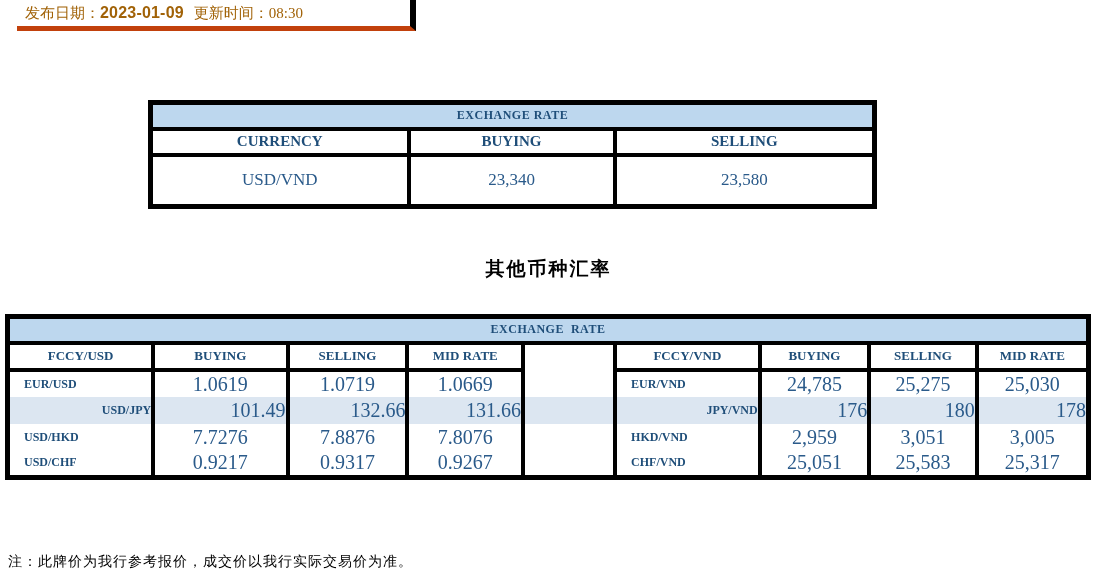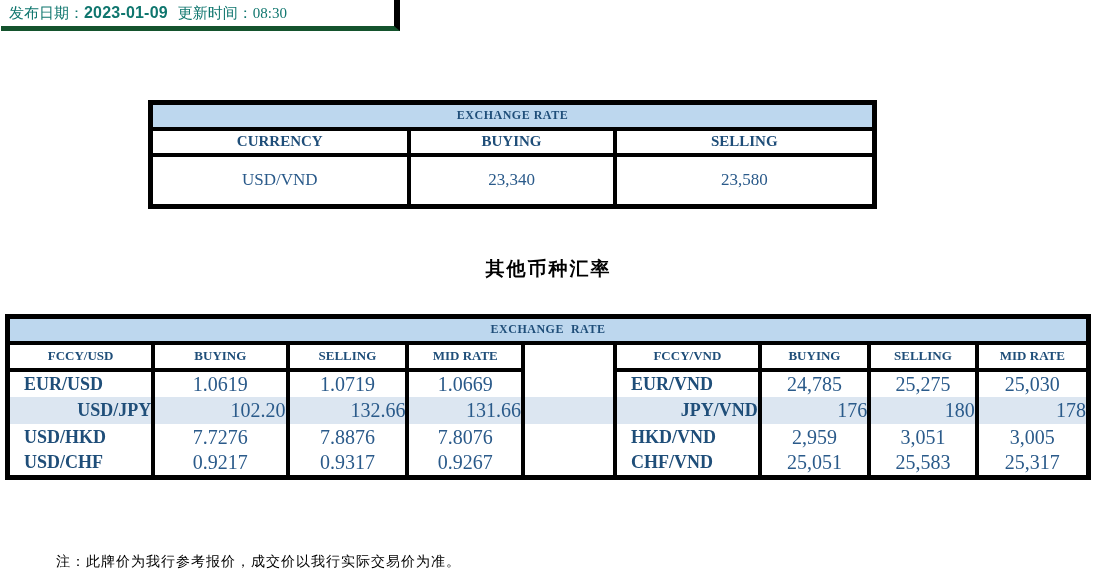--- a/index.html
+++ b/index.html
@@ -8,28 +8,28 @@
     position: relative;
     width: 1097px;
     height: 580px;
     font-family: "Liberation Serif", "DejaVu Serif", serif;
     overflow: hidden;
   }
 
   
   .date-box {
     position: absolute;
-    left: 1px; top: 0;
+    left: 17px; top: 0;
     width: 399px;
     height: 31px;
     border-right: 6px solid #000;
-    border-bottom: 5px solid #14532d;
+    border-bottom: 5px solid #c2410c;
     padding: 4px 0 0 8px;
     font-size: 15px;
-    color: #0f766e;
+    color: #a16207;
     white-space: nowrap;
   }
   .date-box .cjk { font-family: "Liberation Serif", serif; }
   .date-box .date-val {
     font-family: "Liberation Sans", sans-serif;
     font-weight: bold;
     font-size: 16px;
     letter-spacing: 0.2px;
   }
   .date-box .time-val { font-size: 15px; }
@@ -105,21 +105,21 @@
     height: 27px;
     border-left: 4px solid #000;
     border-right: 4px solid #000;
     border-top: none;
     border-bottom: none;
   }
   .table-other td.pair {
     text-align: left;
     padding-left: 14px;
     font-weight: bold;
-    font-size: 18px;
+    font-size: 12px;
     color: #1F4E79;
   }
   .table-other td.val {
     font-size: 20px;
     color: #2A5A8A;
   }
   .table-other td.gap-head {
     border-left: 4px solid #000;
     border-right: 4px solid #000;
     border-top: 4px solid #000;
@@ -128,21 +128,20 @@
   }
   .table-other tr.stripe td { background: #DCE6F1; text-align: right; }
 
   
   .footnote {
     position: absolute;
     left: 8px; top: 553px;
     font-size: 14px;
     color: #000;
     letter-spacing: 1px;
-    margin-left: 48px;
   }
 </style>
 </head>
 <body>
 
 <div class="date-box">
   <span class="cjk">发布日期：</span><span class="date-val">2023-01-09</span><span class="sep"></span><span class="cjk">更新时间：</span><span class="time-val">08:30</span>
 </div>
 
 <div class="section-title title-1">越南盾兑美元汇率</div>
@@ -207,21 +206,21 @@
         <td class="val">1.0719</td>
         <td class="val">1.0669</td>
         <td class="gap"></td>
         <td class="pair">EUR/VND</td>
         <td class="val">24,785</td>
         <td class="val">25,275</td>
         <td class="val">25,030</td>
       </tr>
       <tr class="stripe">
         <td class="pair">USD/JPY</td>
-        <td class="val">102.20</td>
+        <td class="val">101.49</td>
         <td class="val">132.66</td>
         <td class="val">131.66</td>
         <td class="gap"></td>
         <td class="pair">JPY/VND</td>
         <td class="val">176</td>
         <td class="val">180</td>
         <td class="val">178</td>
       </tr>
       <tr>
         <td class="pair">USD/HKD</td>

